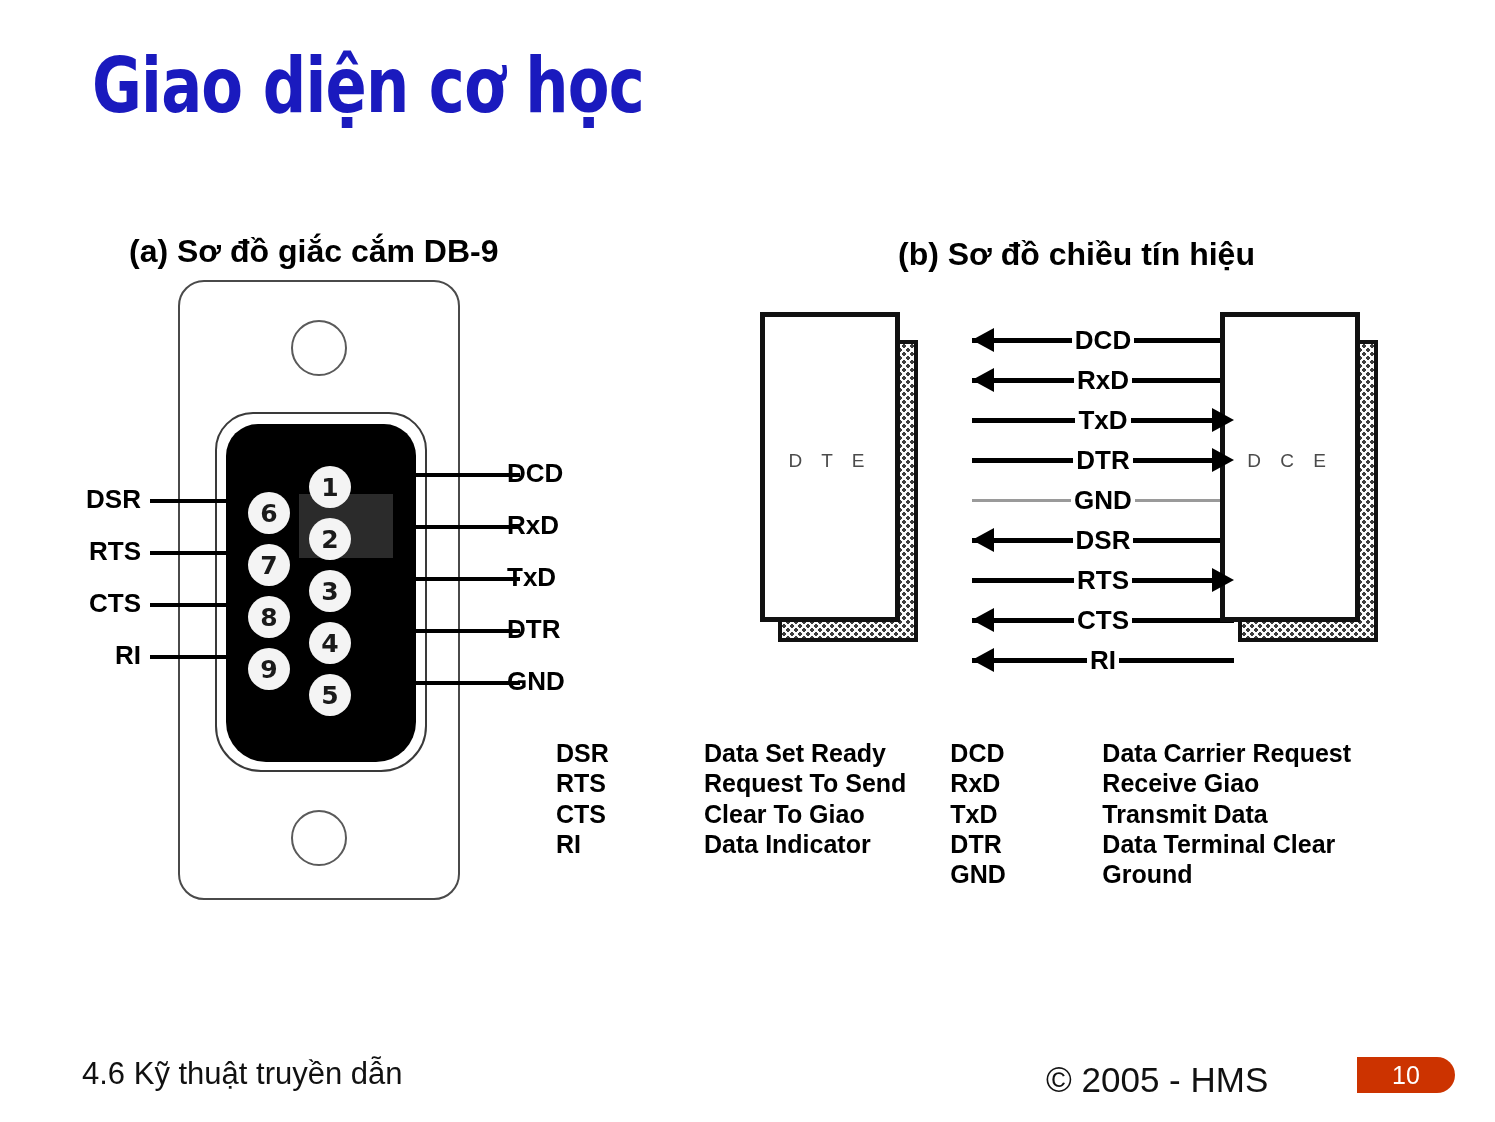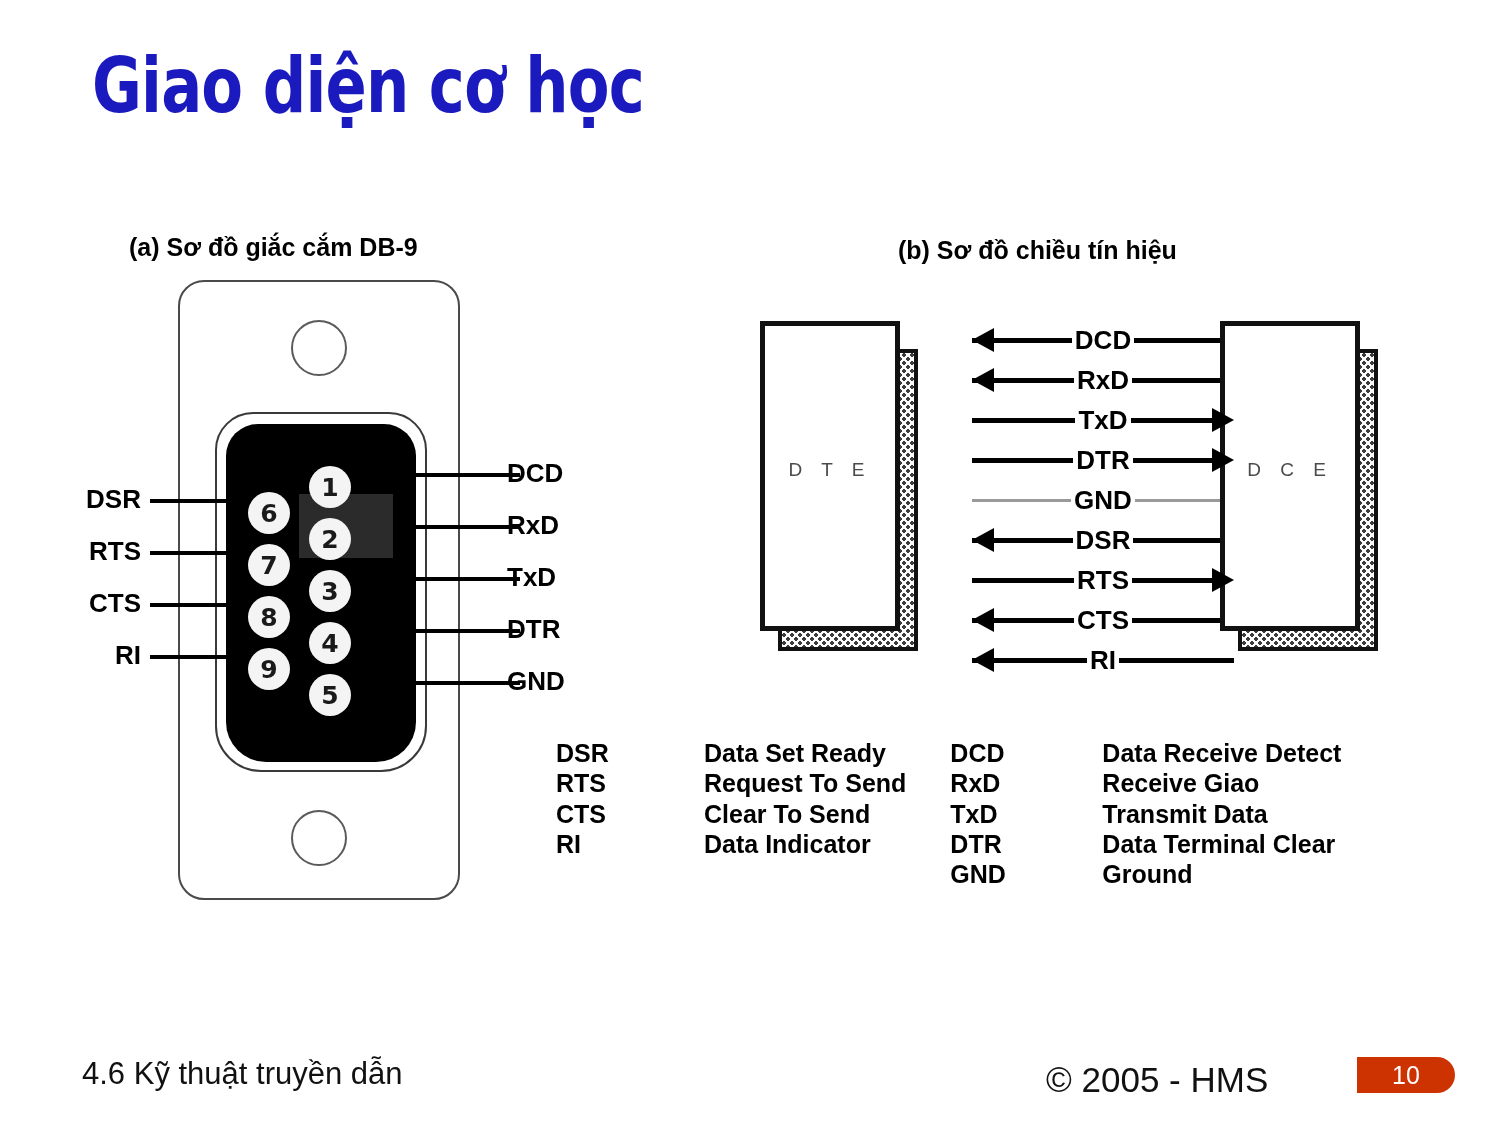--- a/index.html
+++ b/index.html
@@ -25,21 +25,21 @@
     letter-spacing: -1px;
     transform: scaleX(0.80);
     transform-origin: left top;
     white-space: nowrap;
     line-height: 1.0;
   }
 
   
   .section-heading {
     position: absolute;
-    font-size: 25px;
+    font-size: 32px;
     font-weight: bold;
     color: #000;
     white-space: nowrap;
   }
   #heading-a { left: 129px; top: 233px; }
   #heading-b { left: 886px; top: 236px; margin-left: 12px; }
 
   
   #db9-panel {
     position: absolute;
@@ -122,21 +122,21 @@
   .label-left { text-align: right; }
 
   
   #signal-panel {
     position: absolute;
     left: 760px; top: 305px;
     width: 700px; height: 370px;
   }
   .endpoint-box {
     position: absolute;
-    top: 16px;
+    top: 7px;
     width: 132px; height: 330px;
   }
   .endpoint-main {
     position: absolute;
     left: 0; top: 0;
     width: 140px; height: 310px;
     border: 5px solid #111;
     background: #fff;
     z-index: 2;
   }
@@ -438,32 +438,32 @@
     <div class="legend-row">
       <span class="legend-abbr">DSR</span>
       <span class="legend-desc">Data Set Ready</span>
     </div>
     <div class="legend-row">
       <span class="legend-abbr">RTS</span>
       <span class="legend-desc">Request To Send</span>
     </div>
     <div class="legend-row">
       <span class="legend-abbr">CTS</span>
-      <span class="legend-desc">Clear To Send</span>
+      <span class="legend-desc">Clear To Giao</span>
     </div>
     <div class="legend-row">
       <span class="legend-abbr">RI</span>
       <span class="legend-desc">Data Indicator</span>
     </div>
   </div>
 
   <div class="legend-col" id="legend-col-right">
     <div class="legend-row">
       <span class="legend-abbr">DCD</span>
-      <span class="legend-desc">Data Receive Detect</span>
+      <span class="legend-desc">Data Carrier Request</span>
     </div>
     <div class="legend-row">
       <span class="legend-abbr">RxD</span>
       <span class="legend-desc">Receive Giao</span>
     </div>
     <div class="legend-row">
       <span class="legend-abbr">TxD</span>
       <span class="legend-desc">Transmit Data</span>
     </div>
     <div class="legend-row">

